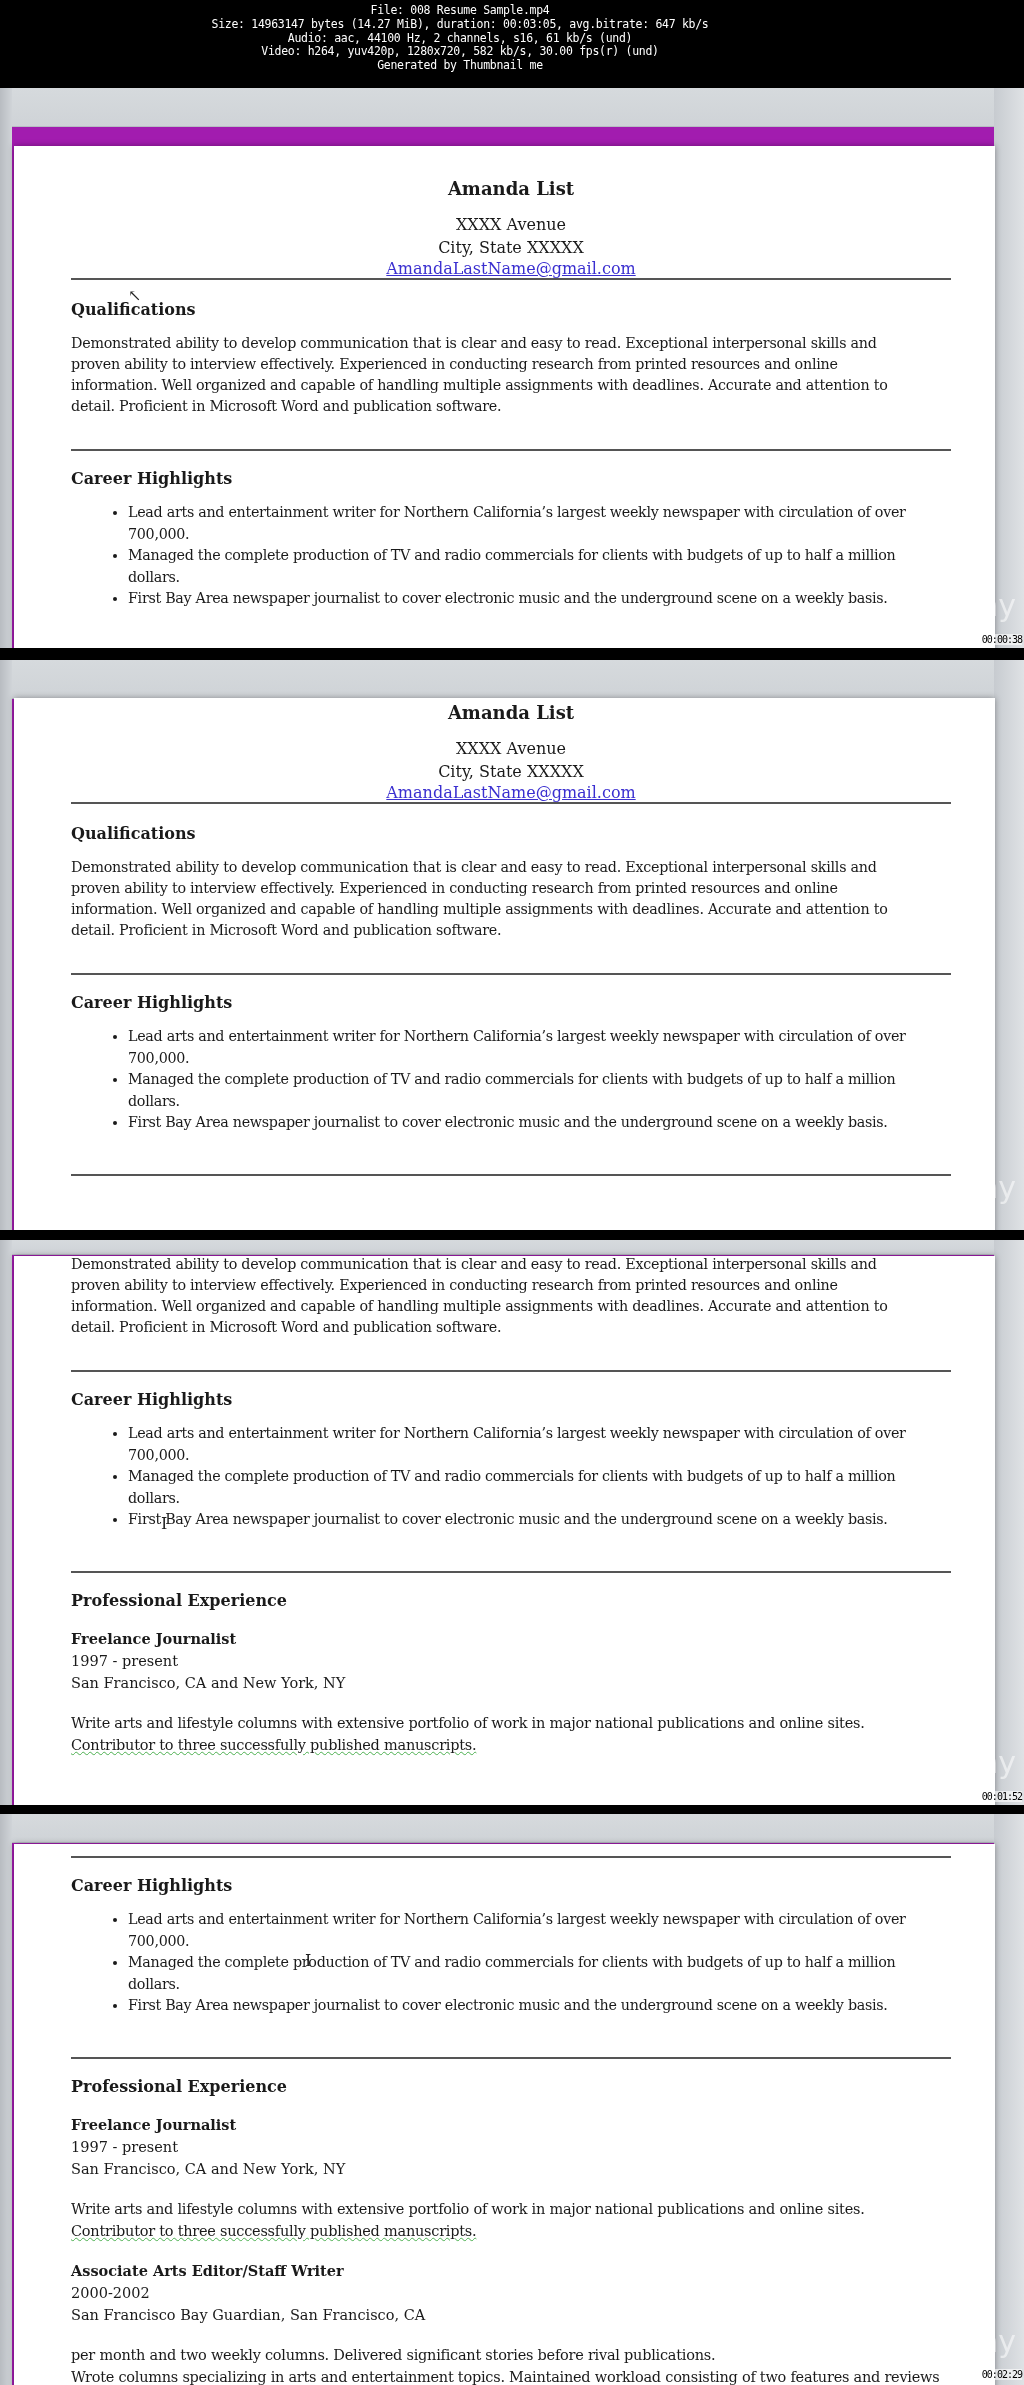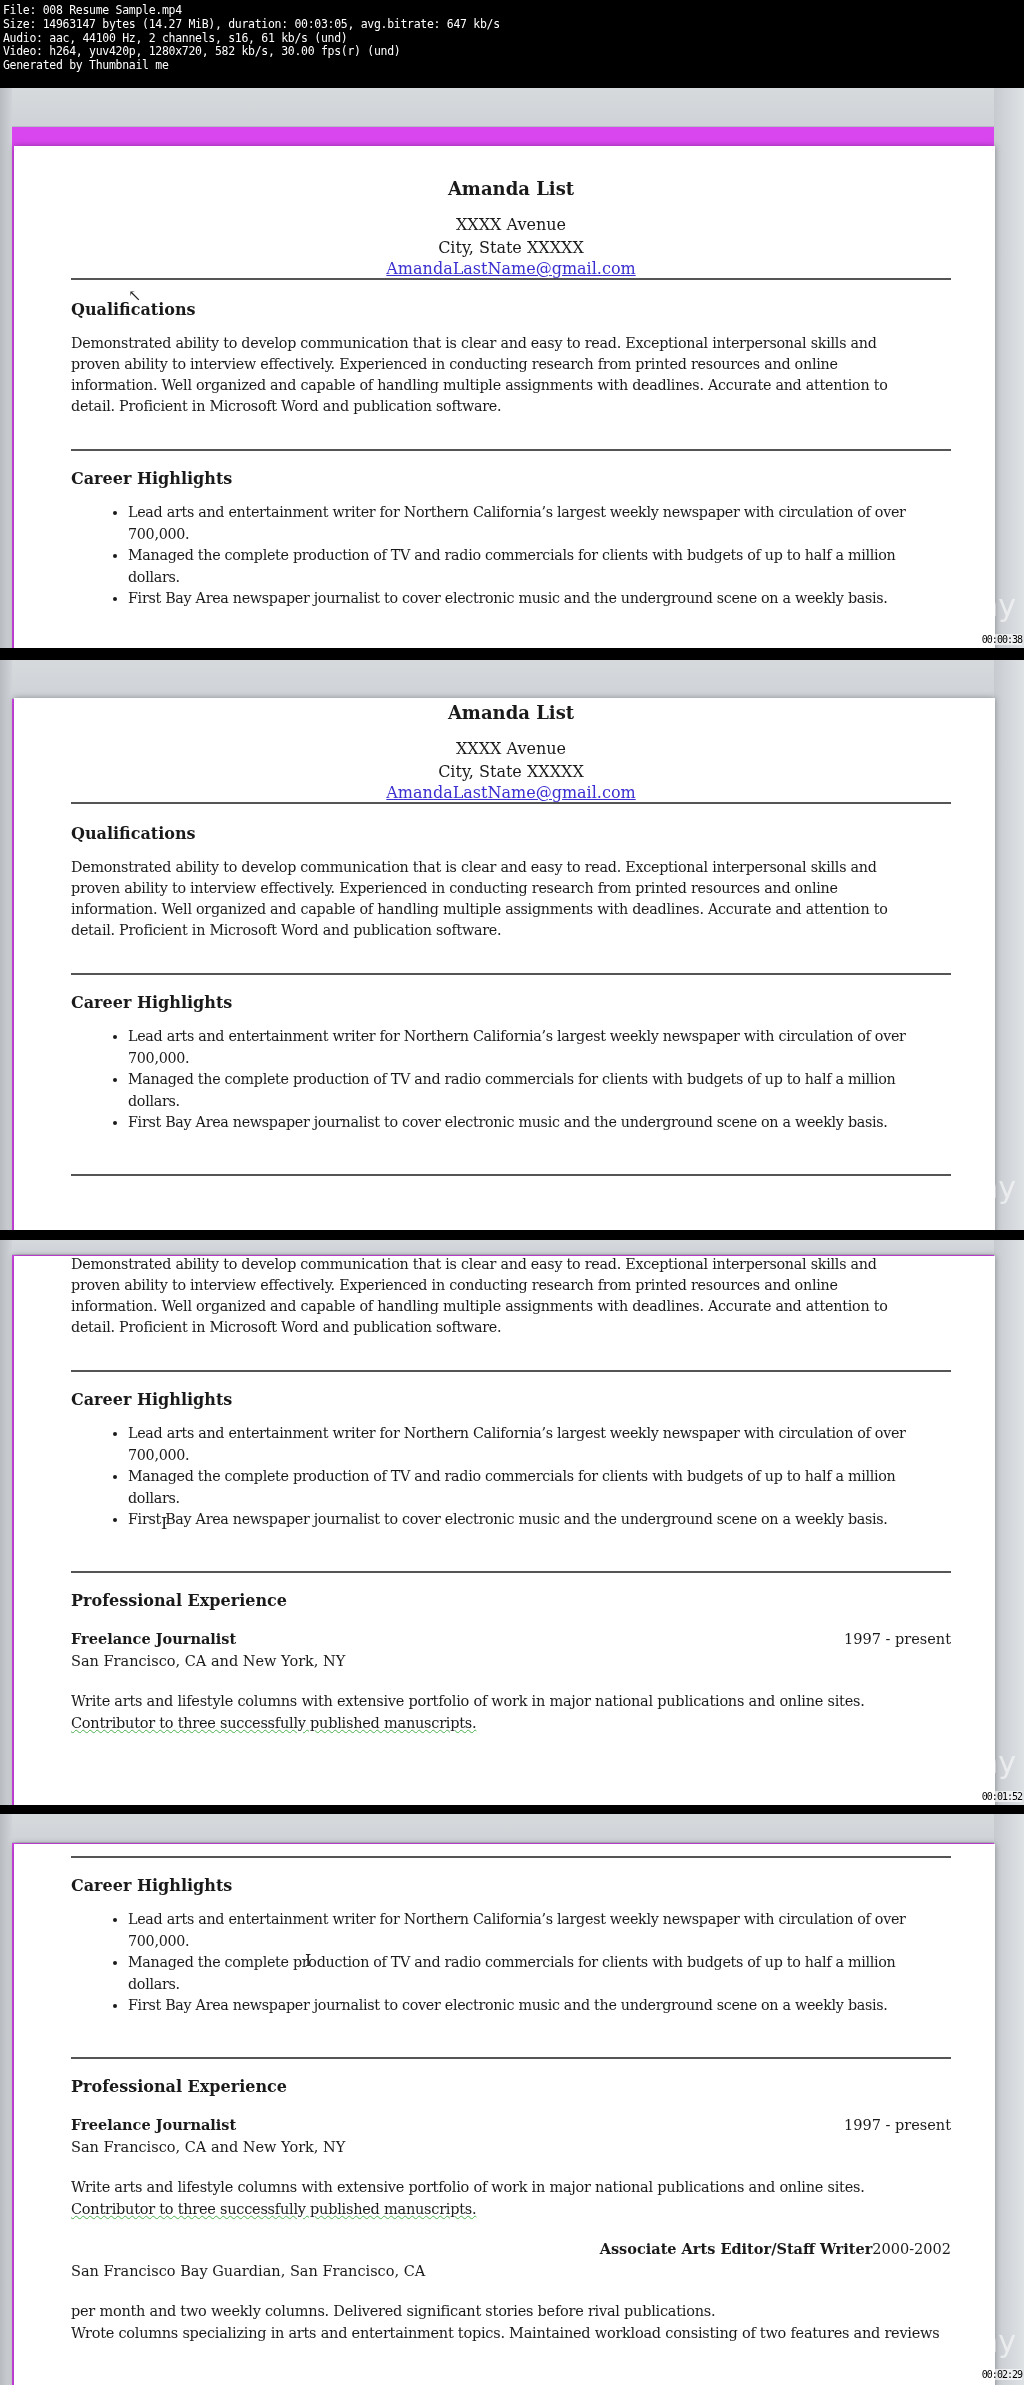--- a/index.html
+++ b/index.html
@@ -1,32 +1,32 @@
 <!DOCTYPE html>
 <html><head>
 <meta charset="utf-8">
 <style>
   html, body { margin:0; padding:0; }
   body { width:1024px; height:2385px; background:#000; overflow:hidden; position:relative; font-family:"DejaVu Serif", serif; }
-  .header { position:absolute; left:0; top:0; width:920px; height:86px; background:#000; color:#fff; font-family:"DejaVu Sans Mono", monospace; font-size:11.5px; line-height:13.8px; padding:4px 3px; box-sizing:border-box; letter-spacing:-0.3px; }
-  .frame { position:absolute; left:0; width:1024px; background:#d946ef; overflow:hidden; }
+  .header { position:absolute; left:0; top:0; width:920px; height:86px; background:#000; color:#fff; font-family:"DejaVu Sans Mono", monospace; font-size:11.5px; line-height:13.8px; padding:4px 3px; box-sizing:border-box; letter-spacing:-0.3px;text-align:center; }
+  .frame { position:absolute; left:0; width:1024px; background:#a21caf; overflow:hidden; }
   .frame .topbar { position:absolute; left:0; top:0; width:100%; height:38px; background:linear-gradient(#d6dadd,#cfd3d7); border-bottom:1px solid #b7bcc2; }
   .frame .lgutter { position:absolute; left:0; top:0; width:12px; height:100%; background:linear-gradient(90deg,#b8bcc1,#d0d4d8); }
   .frame .rgutter { position:absolute; right:0; top:0; width:30px; height:100%; background:linear-gradient(90deg,#c7cbd0,#dfe2e5); }
   .page { position:absolute; left:14px; width:981px; background:#fff; box-shadow:0 0 6px rgba(0,0,0,0.35); }
   .content { position:absolute; left:57px; width:880px; color:#1a1a1a; }
   .name { text-align:center; font-weight:bold; font-size:18px; }
   .center { text-align:center; font-size:16px; line-height:23px; }
   .email { text-align:center; font-size:16px; color:#3a2fd0; text-decoration:underline; }
   .rule { height:2px; background:#555; width:100%; }
   .sec { font-weight:bold; font-size:16px; }
   .para { font-size:14.3px; line-height:21px; letter-spacing:-0.25px; }
   ul.hl { margin:0; padding-left:57px; font-size:14.3px; line-height:21.5px; letter-spacing:-0.3px; }
   ul.hl li { margin:0; }
-  .job { display:flex; justify-content:space-between; font-size:14.5px; line-height:22px; }
+  .job { display:flex; justify-content:space-between; font-size:14.5px; line-height:22px;flex-direction:column; }
   .job .title { font-weight:bold; }
   .squig { text-decoration:underline wavy #4caf50; text-decoration-thickness:1px; }
   .ts { position:absolute; right:2px; font-family:"DejaVu Sans Mono", monospace; font-size:10px; color:#000; background:rgba(255,255,255,0.6); letter-spacing:-1px; }
   .wm { position:absolute; right:8px; font-family:"DejaVu Sans", sans-serif; font-size:30px; color:rgba(255,255,255,0.55);margin-left:12px; }
   .cursor { position:absolute; font-size:16px; color:#222; }
 </style>
 </head>
 <body>
 
 <div class="header">

